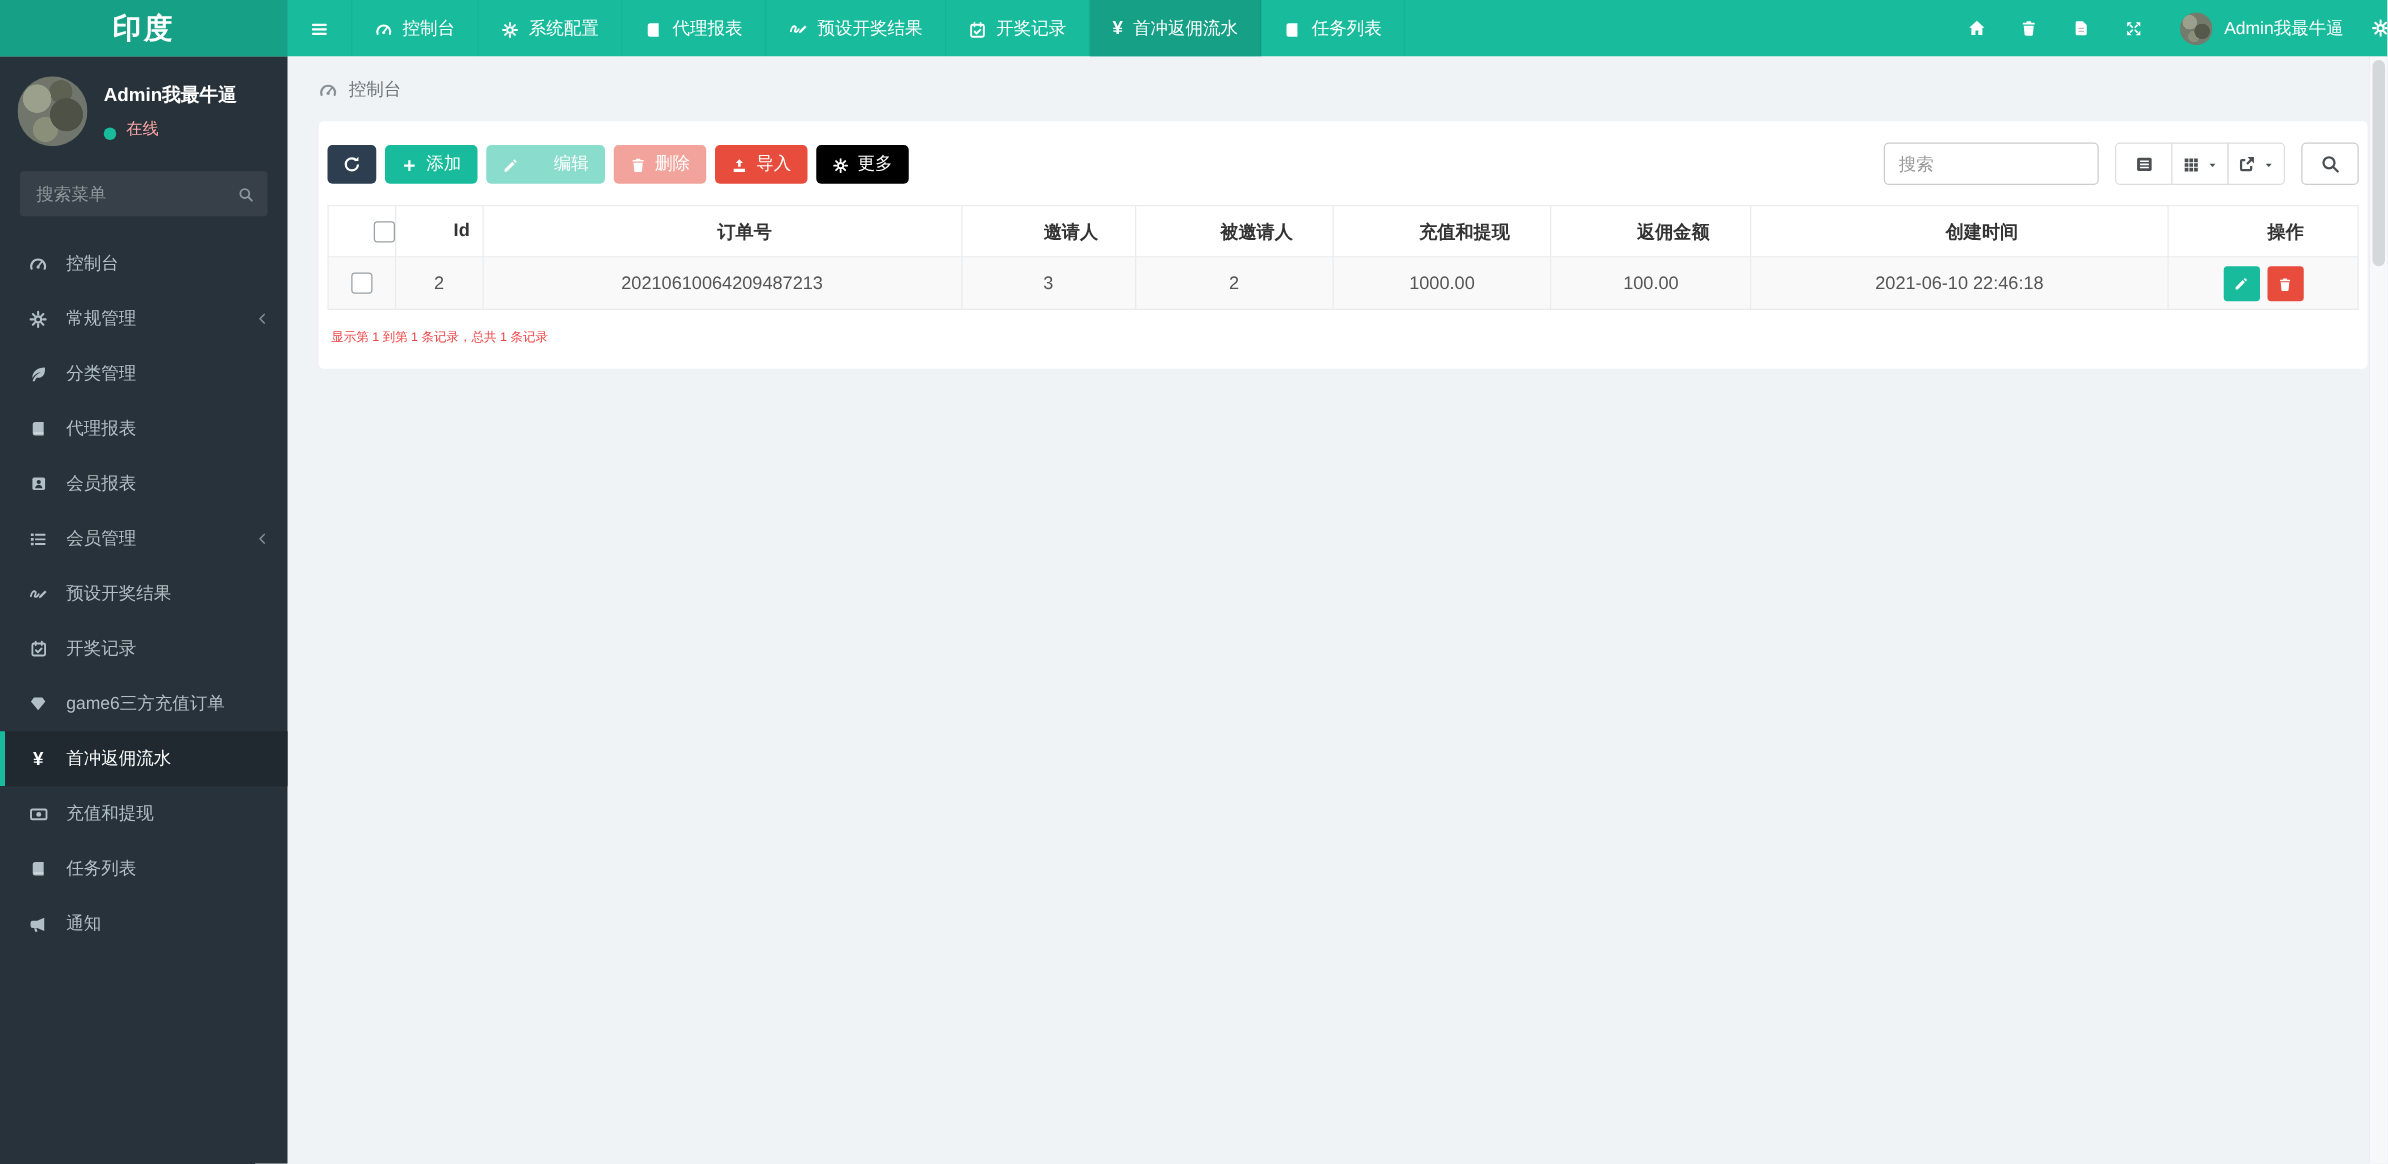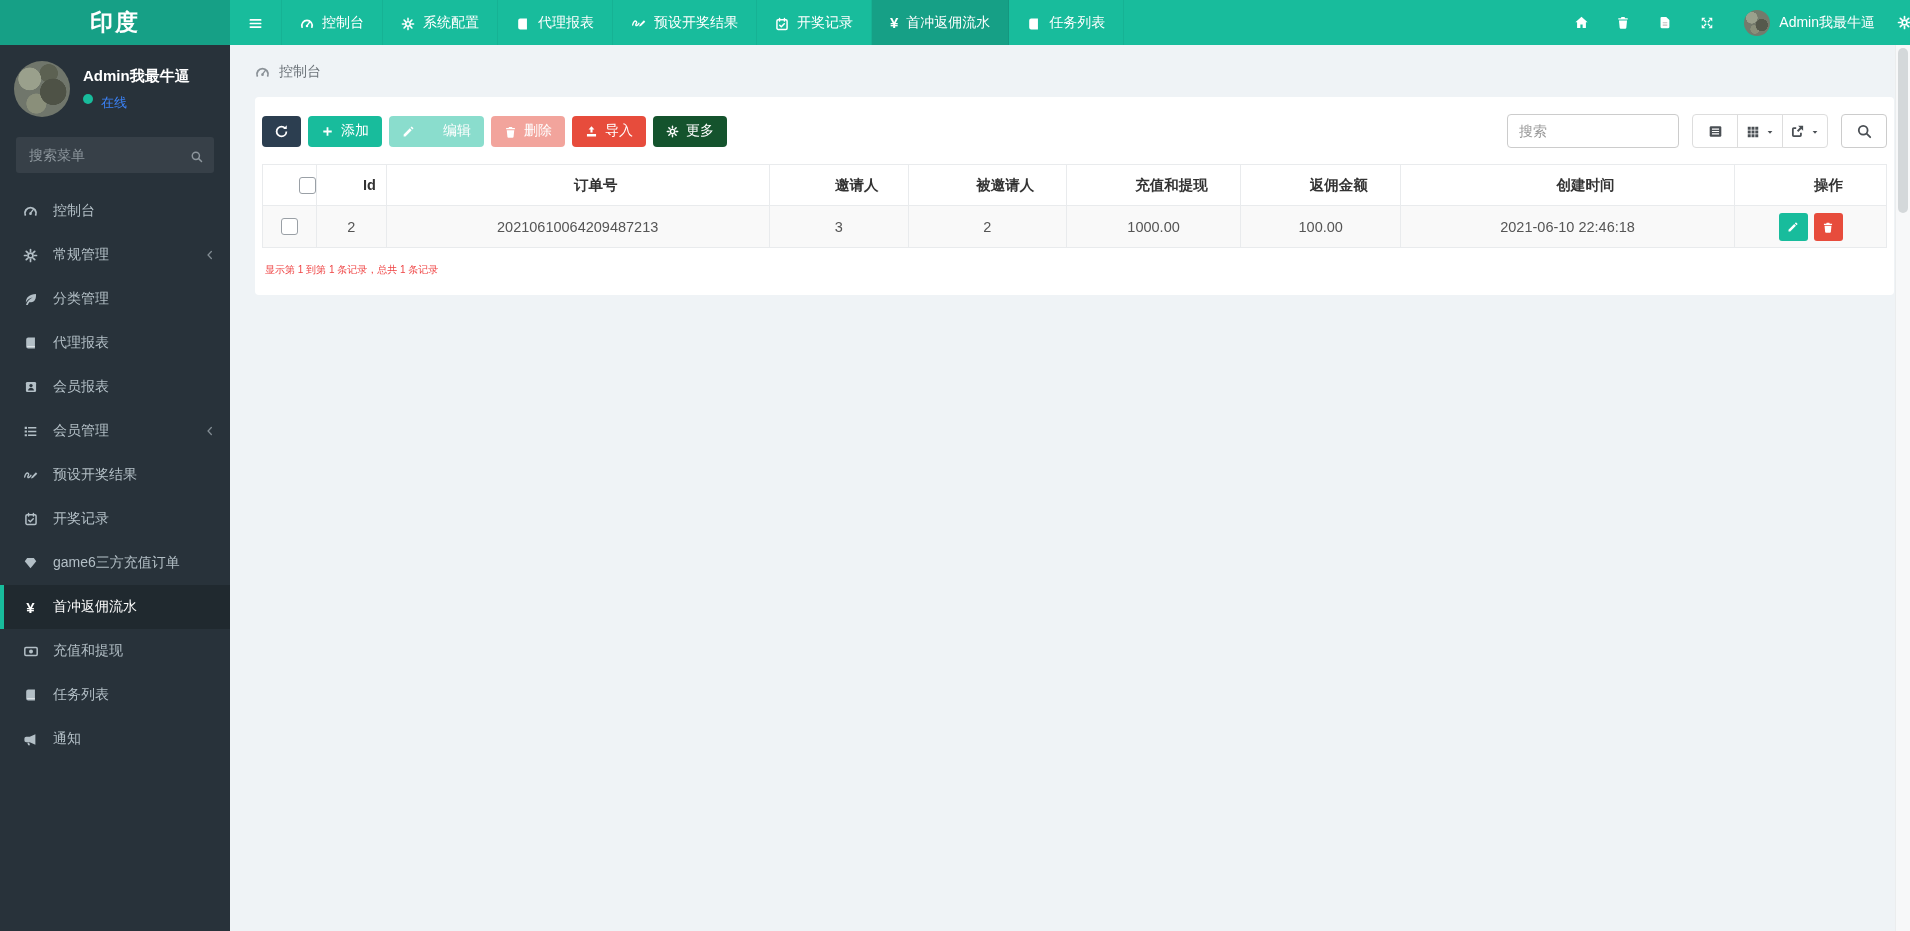--- a/index.html
+++ b/index.html
@@ -25,46 +25,46 @@
 
   
   .sidebar { position:absolute; top:45px; left:0; bottom:0; width:230px; background:#28323a; z-index:10; }
   .user-panel { display:flex; align-items:center; gap:13px; padding:16px 14px 12px 14px; }
   .avatar-lg { width:56px; height:56px; border-radius:50%; flex:none;
     background:radial-gradient(circle at 28% 32%, #9aa08c 0 20%, transparent 21%),
                radial-gradient(circle at 70% 55%, #4e5246 0 26%, transparent 27%),
                radial-gradient(circle at 40% 76%, #8a8f7a 0 18%, transparent 19%),
                radial-gradient(circle at 62% 22%, #5c6152 0 16%, transparent 17%), #70766b; }
   .user-name { color:#fff; font-weight:bold; font-size:15px; margin-bottom:8px; }
-  .user-status { color:#3b82f6; font-size:13px; display:flex; align-items:flex-start; gap:8px; }
+  .user-status { color:#fca5a5; font-size:13px; display:flex; align-items:flex-end; gap:8px; }
   .status-dot { width:10px; height:10px; border-radius:50%; background:#18bc9c; display:inline-block; }
   .menu-search { margin:8px 16px 16px 16px; position:relative; }
   .menu-search input { width:100%; height:36px; background:#374048; border:none; border-radius:3px; color:#cfd6db; padding:0 32px 0 13px; font-size:14px; outline:none; }
   .menu-search input::placeholder { color:#8d969d; }
   .menu-search .msearch-ic { position:absolute; right:11px; top:10px; color:#8d969d; }
   .menu { }
   .menu-item { height:44px; display:flex; align-items:center; gap:13px; padding:0 14px 0 21px; color:#b3bfc6; font-size:14px; cursor:pointer; box-shadow:inset 4px 0 0 transparent; }
   .menu-item .mi-icon { width:19px; display:flex; justify-content:center; flex:none; }
   .menu-item.active { background:#20292f; color:#fff; box-shadow:inset 4px 0 0 #18bc9c; }
   .menu-item .chev { margin-left:auto; color:#828c93; display:flex; }
   .yen-glyph { font-size:15px; font-weight:bold; line-height:1; }
 
   
   .main { position:absolute; top:45px; left:230px; right:0; bottom:0; background:#eff3f6; overflow:hidden; }
   .breadcrumb { display:flex; align-items:center; gap:9px; padding:18px 24px 15px 25px; color:#6e757b; font-size:14px; }
   .card { margin:1px 16px 0 25px; background:#fff; border-radius:4px; padding:17px 7px 18px 7px; }
 
   .toolbar { display:flex; align-items:center; }
-  .btn { height:31px; border:none; border-radius:4px; color:#fff; font-size:14px; padding:0 13px; margin-right:7px; display:inline-flex; align-items:center; gap:7px; cursor:pointer; font-family:Liberation Serif, serif; }
+  .btn { height:31px; border:none; border-radius:4px; color:#fff; font-size:14px; padding:0 13px; margin-right:7px; display:inline-flex; align-items:center; gap:7px; cursor:pointer; font-family:Liberation Sans, sans-serif; }
   .btn-refresh { background:#2c3e50; width:39px; justify-content:center; padding:0; }
   .btn-add { background:#18bc9c; }
   .btn-edit { background:#18bc9c; opacity:0.5; cursor:default;gap:28px; }
   .btn-del { background:#e74c3c; opacity:0.5; cursor:default; }
   .btn-import { background:#e74c3c; }
-  .btn-more { background:#14532d; }
+  .btn-more { background:#000000; }
   .toolbar-right { margin-left:auto; display:flex; align-items:flex-start; }
   .tsearch { width:172px; height:34px; border:1px solid #ccc; border-radius:4px; padding:0 11px; font-size:14px; color:#555; outline:none; }
   .tsearch::placeholder { color:#999; }
   .vgroup { display:flex; margin-left:13px; }
   .tool-btn { height:34px; min-width:46px; background:#fff; border:1px solid #ddd; display:inline-flex; align-items:center; justify-content:center; gap:5px; color:#4a4f54; margin-left:-1px; cursor:pointer; }
   .tool-btn:first-child { border-radius:4px 0 0 4px; margin-left:0; }
   .tool-btn:last-child { border-radius:0 4px 4px 0; }
   .sbtn { height:34px; width:46px; background:#fff; border:1px solid #ccc; border-radius:4px; margin-left:13px; display:inline-flex; align-items:center; justify-content:center; color:#4a4f54; cursor:pointer; }
 
   table.grid { width:100%; border-collapse:collapse; margin-top:16px; }

